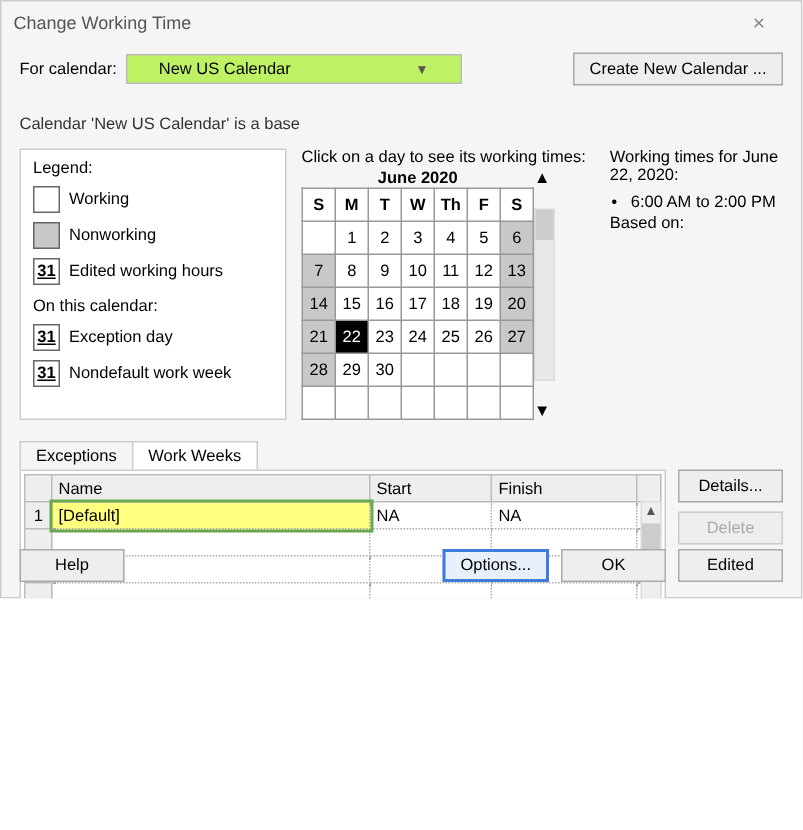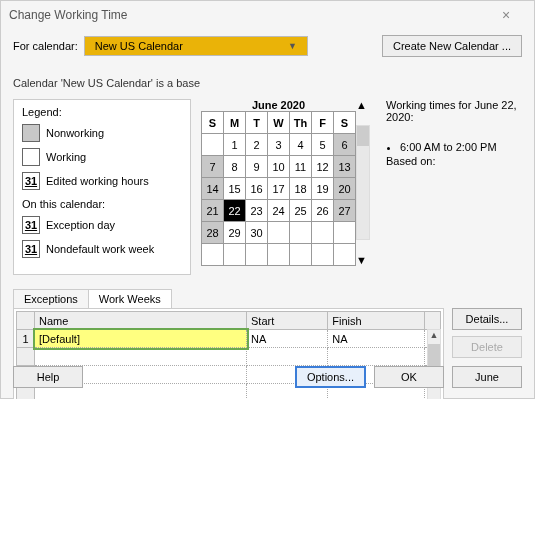--- a/index.html
+++ b/index.html
@@ -4,21 +4,21 @@
 <style>
 * { box-sizing: border-box; font-family: "Segoe UI", Tahoma, sans-serif; font-size: 11px; }
 body { margin: 0; padding: 0; background: #fff; }
 .window { width: 535px; height: 399px; background: #f5f5f5; position: relative; border: 1px solid #ccc; }
 .titlebar { height: 28px; display: flex; align-items: center; padding: 0 8px; color: #555; }
 .titlebar .title { flex: 1; font-size: 12px; }
 .titlebar .close { width: 40px; text-align: center; color: #888; font-size: 14px; cursor: pointer; }
 .body { padding: 6px 12px 0 12px; }
 .row { display: flex; align-items: center; margin-bottom: 20px; }
 .row label { margin-right: 6px; }
-.combo { display:inline-flex; align-items:center; justify-content:space-between; height: 20px; width: 224px; background:#eab308; border:1px solid #bbb; padding:0 10px; }
+.combo { display:inline-flex; align-items:center; justify-content:space-between; height: 20px; width: 224px; background:#bef264; border:1px solid #bbb; padding:0 21px; }
 .combo .arrow { font-size:9px; color:#555; }
 .btn { display:inline-flex; align-items:center; justify-content:center; height:22px; padding:0 10px; background:#eee; border:1px solid #aaa; cursor:pointer; }
 .btn.primary { border:2px solid #3b7dd8; background:#e8f0fb; }
 .subtext { color:#333; margin:4px 0 10px 0; }
 .mid { display:flex; gap:10px; }
 .legend { width:178px; border:1px solid #ccc; background:#fff; padding:6px 24px 10px 8px; }
 .legend h4 { margin:0 0 6px 0; font-weight:normal; }
 .lg-item { display:flex; align-items:center; gap:6px; margin:6px 0; }
 .sw { width:18px; height:18px; border:1px solid #666; background:#fff; display:inline-block; }
 .sw.gray { background:#c8c8c8; }
@@ -28,21 +28,21 @@
 .caltitle-row .ttl { flex:1; text-align:center; font-weight:bold; }
 table.cal { border-collapse:collapse; width:100%; background:#fff; }
 table.cal th, table.cal td { border:1px solid #999; width:20px; height:22px; text-align:center; padding:0; }
 table.cal th { background:#fff; }
 .nonwork { background:#c8c8c8; }
 .selday { background:#000; color:#fff; }
 .scrollcol { width:14px; display:flex; flex-direction:column; }
 .scrolltrack { flex:1; background:#e8e8e8; position:relative; border:1px solid #ddd; margin:14px 0;}
 .scrollthumb { position:absolute; top:0; left:0; right:0; height:20px; background:#ccc; }
 .rpanel { flex:1; padding-left:6px; font-size:11px; }
-.rpanel .hdr { margin-bottom:18px; }
+.rpanel .hdr { margin-bottom:6px; }
 .rpanel ul { margin:0 0 0 14px; padding:0; }
 .rpanel li { list-style: disc; margin-bottom:2px; }
 .tabs { margin-top:14px; display:flex; }
 .tab { padding:3px 10px; border:1px solid #ccc; border-bottom:none; background:#f5f5f5; margin-right:-1px; cursor:pointer;text-align:center; }
 .tab.active { background:#fff; }
 .tabwrap { display:flex; gap:8px; align-items:flex-start; }
 .grid-outer { border:1px solid #ccc; background:#fff; padding:2px; height:190px; flex:1; overflow:hidden; position:relative; }
 table.grid { border-collapse:collapse; width:100%; }
 table.grid th, table.grid td { border:1px dotted #aaa; height:18px; padding:0 4px; text-align:left; font-weight:normal; }
 table.grid th { background:#eee; border:1px solid #bbb; }
@@ -79,43 +79,44 @@
         <span>Create New Calendar ...</span>
       </div>
     </div>
     <div class="subtext">Calendar 'New US Calendar' is a base</div>
 
     <div class="mid">
 
       <div class="legend">
         <h4>Legend:</h4>
         <div class="lg-item">
+            <span class="sw"></span>
+            <span>Working</span>
+          </div>
+        <div class="lg-item">
             <span class="sw gray"></span>
             <span>Nonworking</span>
           </div>
         <div class="lg-item">
-            <span class="sw"></span>
-            <span>Working</span>
-          </div>
-        <div class="lg-item">
             <span class="sw num">31</span>
             <span>Edited working hours</span>
           </div>
         <div style="margin:8px 0 4px 0;">On this calendar:</div>
         <div class="lg-item">
             <span class="sw num">31</span>
             <span>Exception day</span>
           </div>
         <div class="lg-item">
             <span class="sw num">31</span>
             <span>Nondefault work week</span>
           </div>
       </div>
 
       <div>
+        <div style="margin-bottom:2px;">Click on a day to see its working times:</div>
         <div style="display:flex;">
           <div class="calblock">
             <div class="caltitle-row">
               <span class="ttl">June 2020</span>
             </div>
             <table class="cal">
               <thead>
                   <tr id="cal-dow">
                     <th>S</th>
                     <th>M</th>
@@ -297,15 +298,15 @@
         <div class="btn disabled">Delete</div>
       </div>
     </div>
   </div>
 
   <div class="footer">
     <div class="btn">Help</div>
     <div class="spacer"></div>
     <div class="btn primary">Options...</div>
     <div class="btn">OK</div>
-    <div class="btn">June</div>
+    <div class="btn">Edited</div>
   </div>
 </div>
 
 </body></html>

